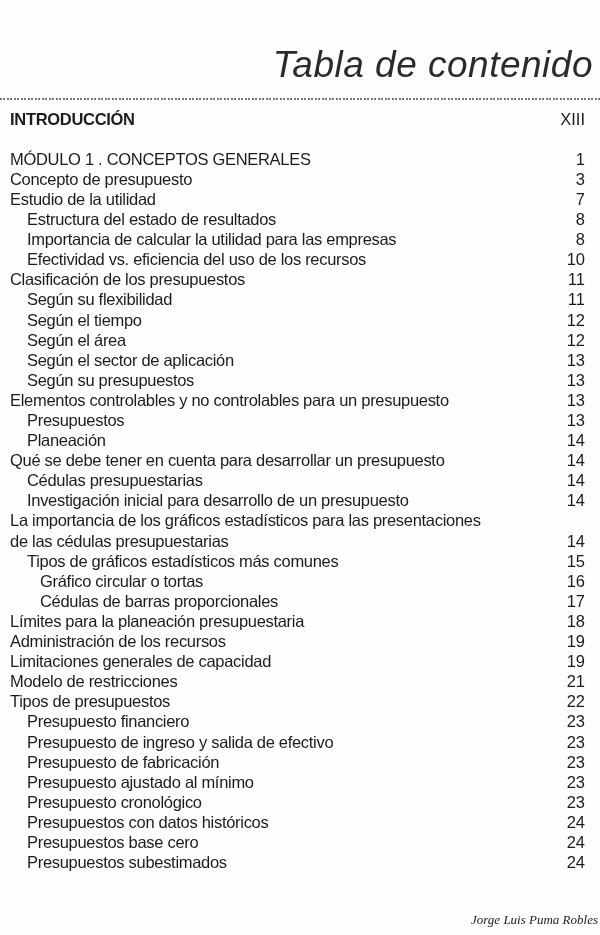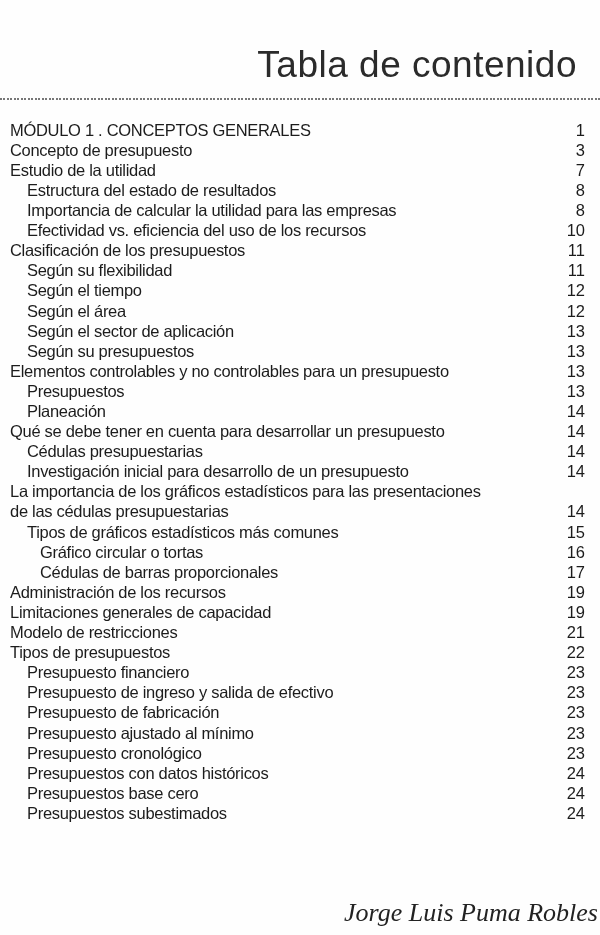--- a/index.html
+++ b/index.html
@@ -11,23 +11,24 @@
     font-family: "Liberation Sans", sans-serif;
     color: #1c1c1c;
     box-sizing: border-box;
     overflow: hidden;
   }
   .title {
     text-align: right;
     font-size: 37px;
     font-weight: 300;
     line-height: 1.1;
-    padding: 45px 23px 0 0;
+    padding: 45px 7px 0 0;
     color: #2b2b2b;
     letter-spacing: 0.5px;
+    font-style: italic;
   }
   .separator {
     margin-top: 12px;
     height: 2px;
     background: repeating-linear-gradient(90deg, #777 0, #777 2px, transparent 2px, transparent 3.5px);
   }
   .toc {
     padding: 0 15px 0 10px;
     font-size: 16.5px;
     letter-spacing: -0.3px;
@@ -53,35 +54,39 @@
   }
   .lvl1 .entry-label { padding-left: 17px; }
   .lvl2 .entry-label { padding-left: 30px; }
   .bold { font-weight: normal; }
   .footer {
     position: absolute;
     right: 2px;
     bottom: 7px;
     font-family: "Liberation Serif", serif;
     font-style: italic;
-    font-size: 26px;
+    font-size: 13px;
     color: #222;
   }
 </style>
 </head>
 <body>
 
 <div class="page">
 
   <div class="title">Tabla de contenido</div>
 
   <div class="separator"></div>
 
   <div class="toc">
 
+    <div class="row front-row">
+      <span class="entry-label">INTRODUCCIÓN</span>
+      <span class="entry-page">XIII</span>
+    </div>
 
     <div class="entries">
         <div class="row entry lvl0 bold">
           <span class="entry-label">MÓDULO 1 . CONCEPTOS GENERALES</span>
           <span class="entry-page">1</span>
         </div>
         <div class="row entry lvl0">
           <span class="entry-label">Concepto de presupuesto</span>
           <span class="entry-page">3</span>
         </div>
@@ -160,20 +165,24 @@
         </div>
         <div class="row entry lvl2">
           <span class="entry-label">Gráfico circular o tortas</span>
           <span class="entry-page">16</span>
         </div>
         <div class="row entry lvl2">
           <span class="entry-label">Cédulas de barras proporcionales</span>
           <span class="entry-page">17</span>
         </div>
         <div class="row entry lvl0">
+          <span class="entry-label">Límites para la planeación presupuestaria</span>
+          <span class="entry-page">18</span>
+        </div>
+        <div class="row entry lvl0">
           <span class="entry-label">Administración de los recursos</span>
           <span class="entry-page">19</span>
         </div>
         <div class="row entry lvl0">
           <span class="entry-label">Limitaciones generales de capacidad</span>
           <span class="entry-page">19</span>
         </div>
         <div class="row entry lvl0">
           <span class="entry-label">Modelo de restricciones</span>
           <span class="entry-page">21</span>

